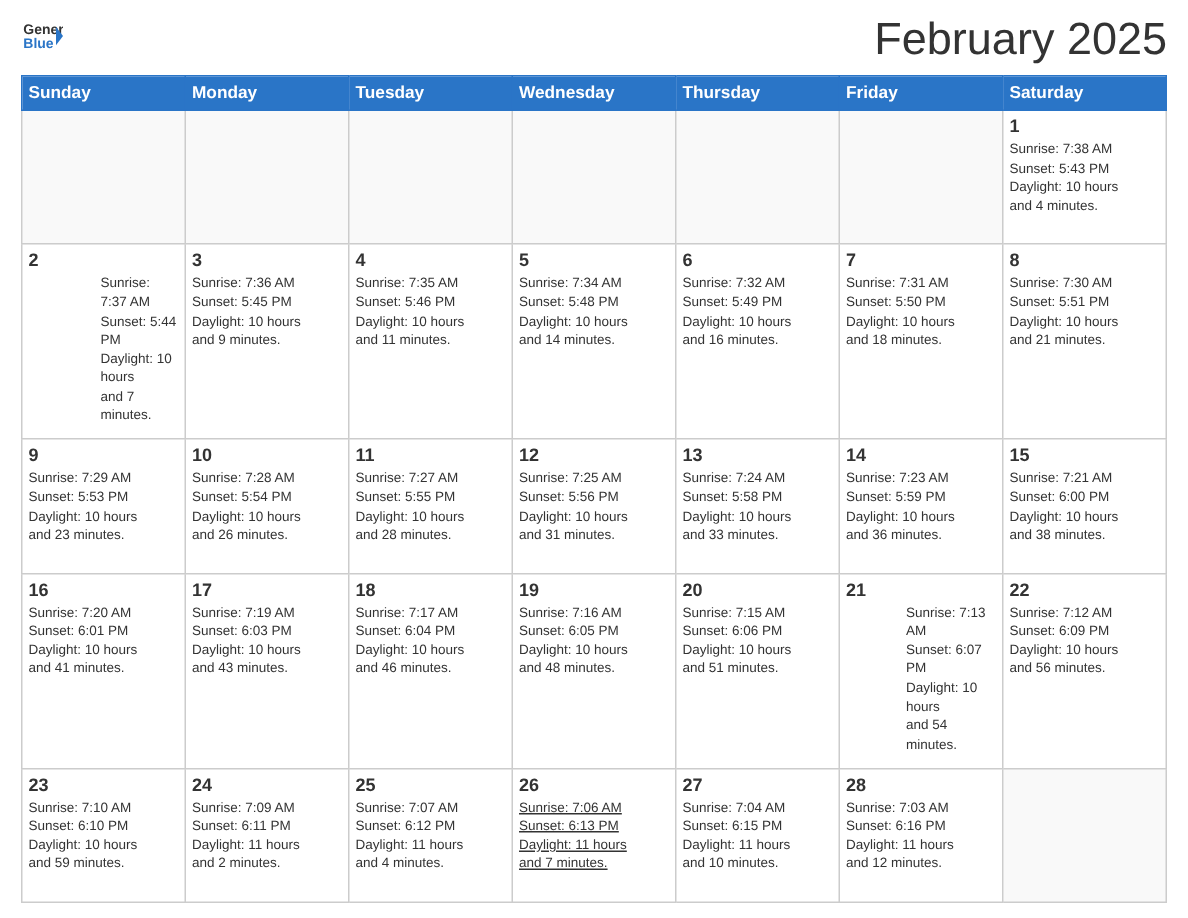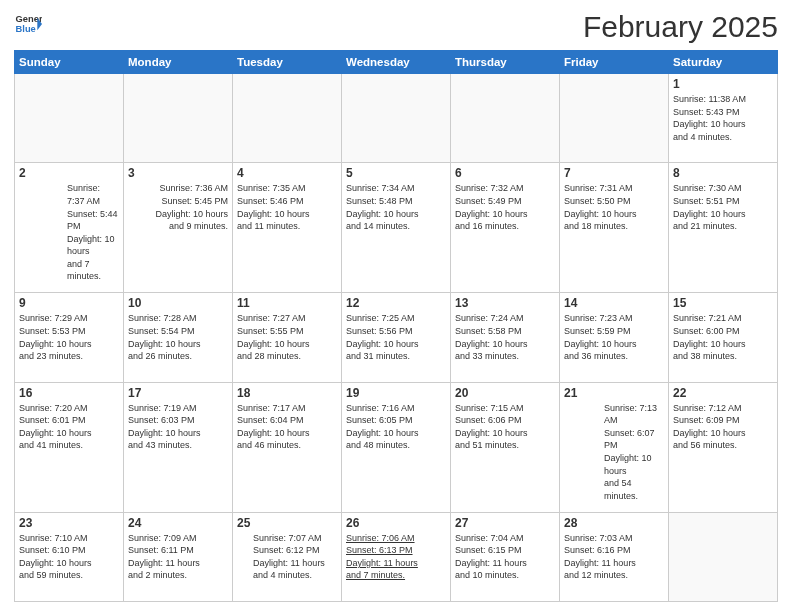--- a/index.html
+++ b/index.html
@@ -114,37 +114,37 @@
     <tbody id="calendar-body">
     <tr>
           <td class="empty-cell"></td>
           <td class="empty-cell"></td>
           <td class="empty-cell"></td>
           <td class="empty-cell"></td>
           <td class="empty-cell"></td>
           <td class="empty-cell"></td>
           <td>
             <span class="day-number">1</span>
-            <div class="day-info" style="white-space: pre-line;">Sunrise: 11:38 AM
+            <div class="day-info" style="white-space: pre-line;">Sunrise: 7:38 AM
 Sunset: 5:43 PM
 Daylight: 10 hours
 and 4 minutes.</div>
           </td>
         </tr>
         <tr>
           <td>
             <span class="day-number">2</span>
             <div class="day-info" style="white-space: pre-line; margin-left: 48px;">Sunrise: 7:37 AM
 Sunset: 5:44 PM
 Daylight: 10 hours
 and 7 minutes.</div>
           </td>
           <td>
             <span class="day-number">3</span>
-            <div class="day-info" style="white-space: pre-line; text-align: right;">Sunrise: 7:36 AM
+            <div class="day-info" style="white-space: pre-line;">Sunrise: 7:36 AM
 Sunset: 5:45 PM
 Daylight: 10 hours
 and 9 minutes.</div>
           </td>
           <td>
             <span class="day-number">4</span>
             <div class="day-info" style="white-space: pre-line;">Sunrise: 7:35 AM
 Sunset: 5:46 PM
 Daylight: 10 hours
 and 11 minutes.</div>
@@ -290,21 +290,21 @@
           </td>
           <td>
             <span class="day-number">24</span>
             <div class="day-info" style="white-space: pre-line;">Sunrise: 7:09 AM
 Sunset: 6:11 PM
 Daylight: 11 hours
 and 2 minutes.</div>
           </td>
           <td>
             <span class="day-number">25</span>
-            <div class="day-info" style="white-space: pre-line; margin-left: 16px;">Sunrise: 7:07 AM
+            <div class="day-info" style="white-space: pre-line;">Sunrise: 7:07 AM
 Sunset: 6:12 PM
 Daylight: 11 hours
 and 4 minutes.</div>
           </td>
           <td>
             <span class="day-number">26</span>
             <div class="day-info" style="white-space: pre-line; text-decoration: underline;">Sunrise: 7:06 AM
 Sunset: 6:13 PM
 Daylight: 11 hours
 and 7 minutes.</div>

